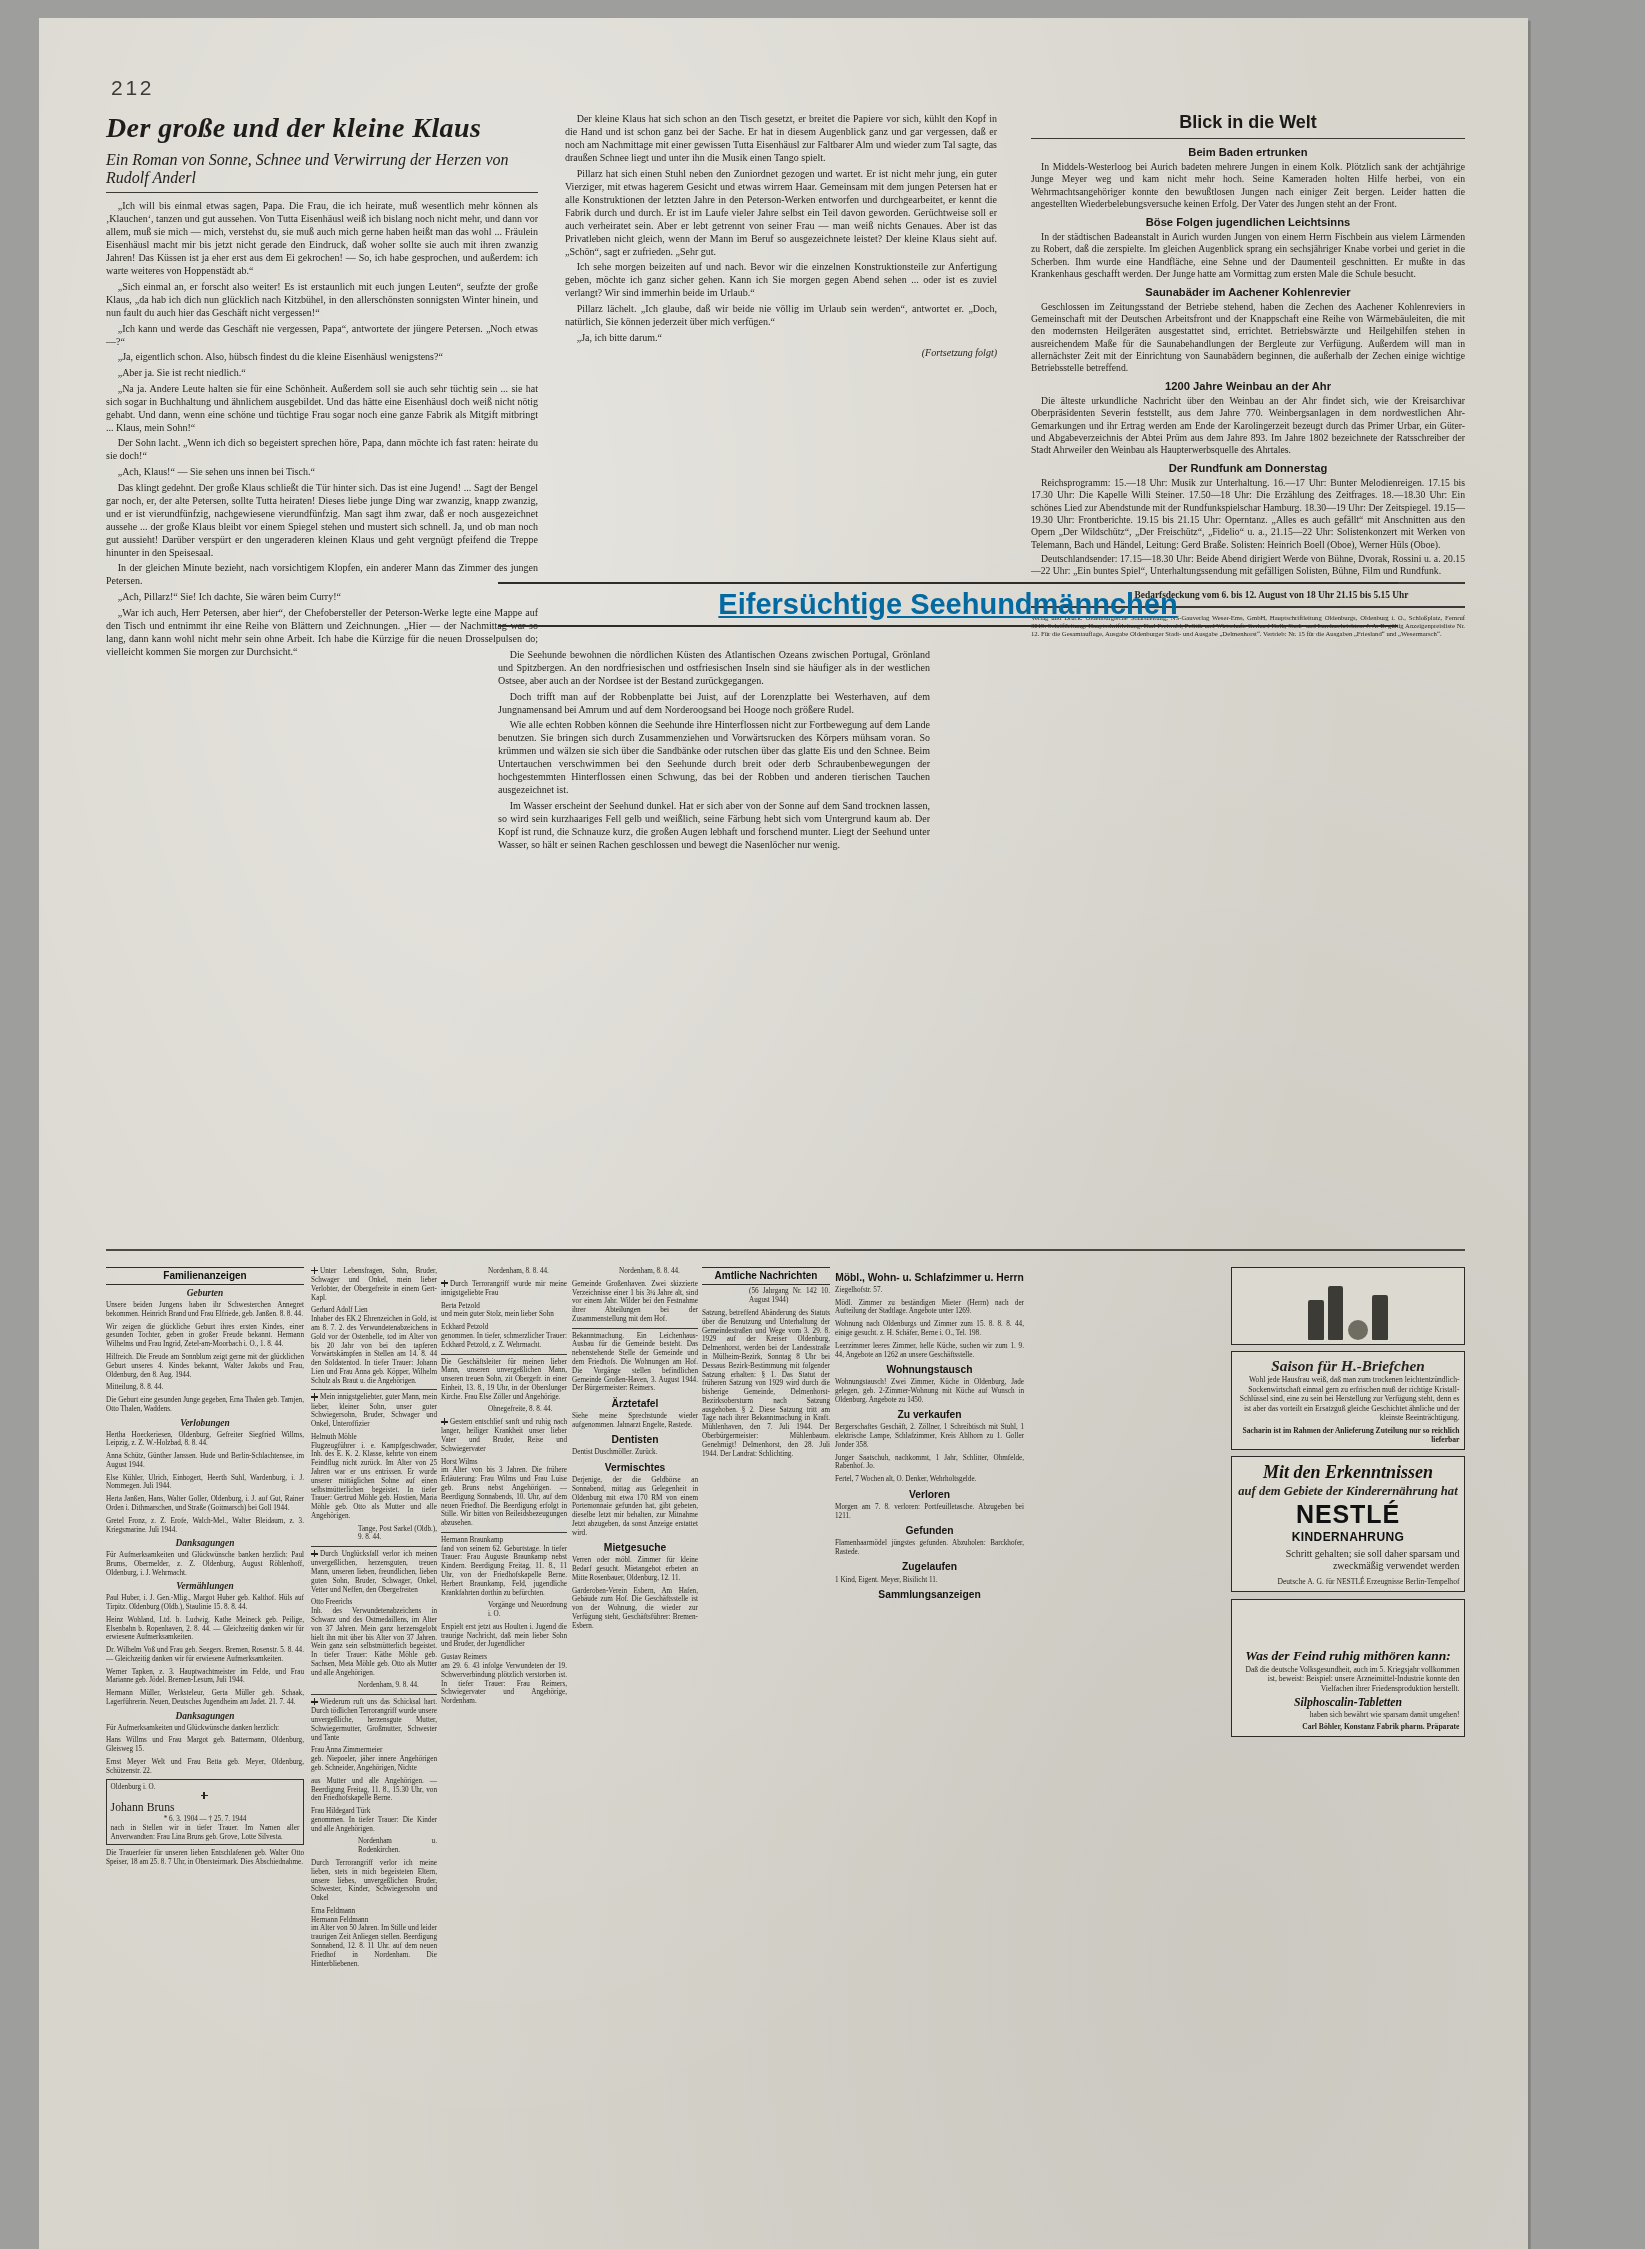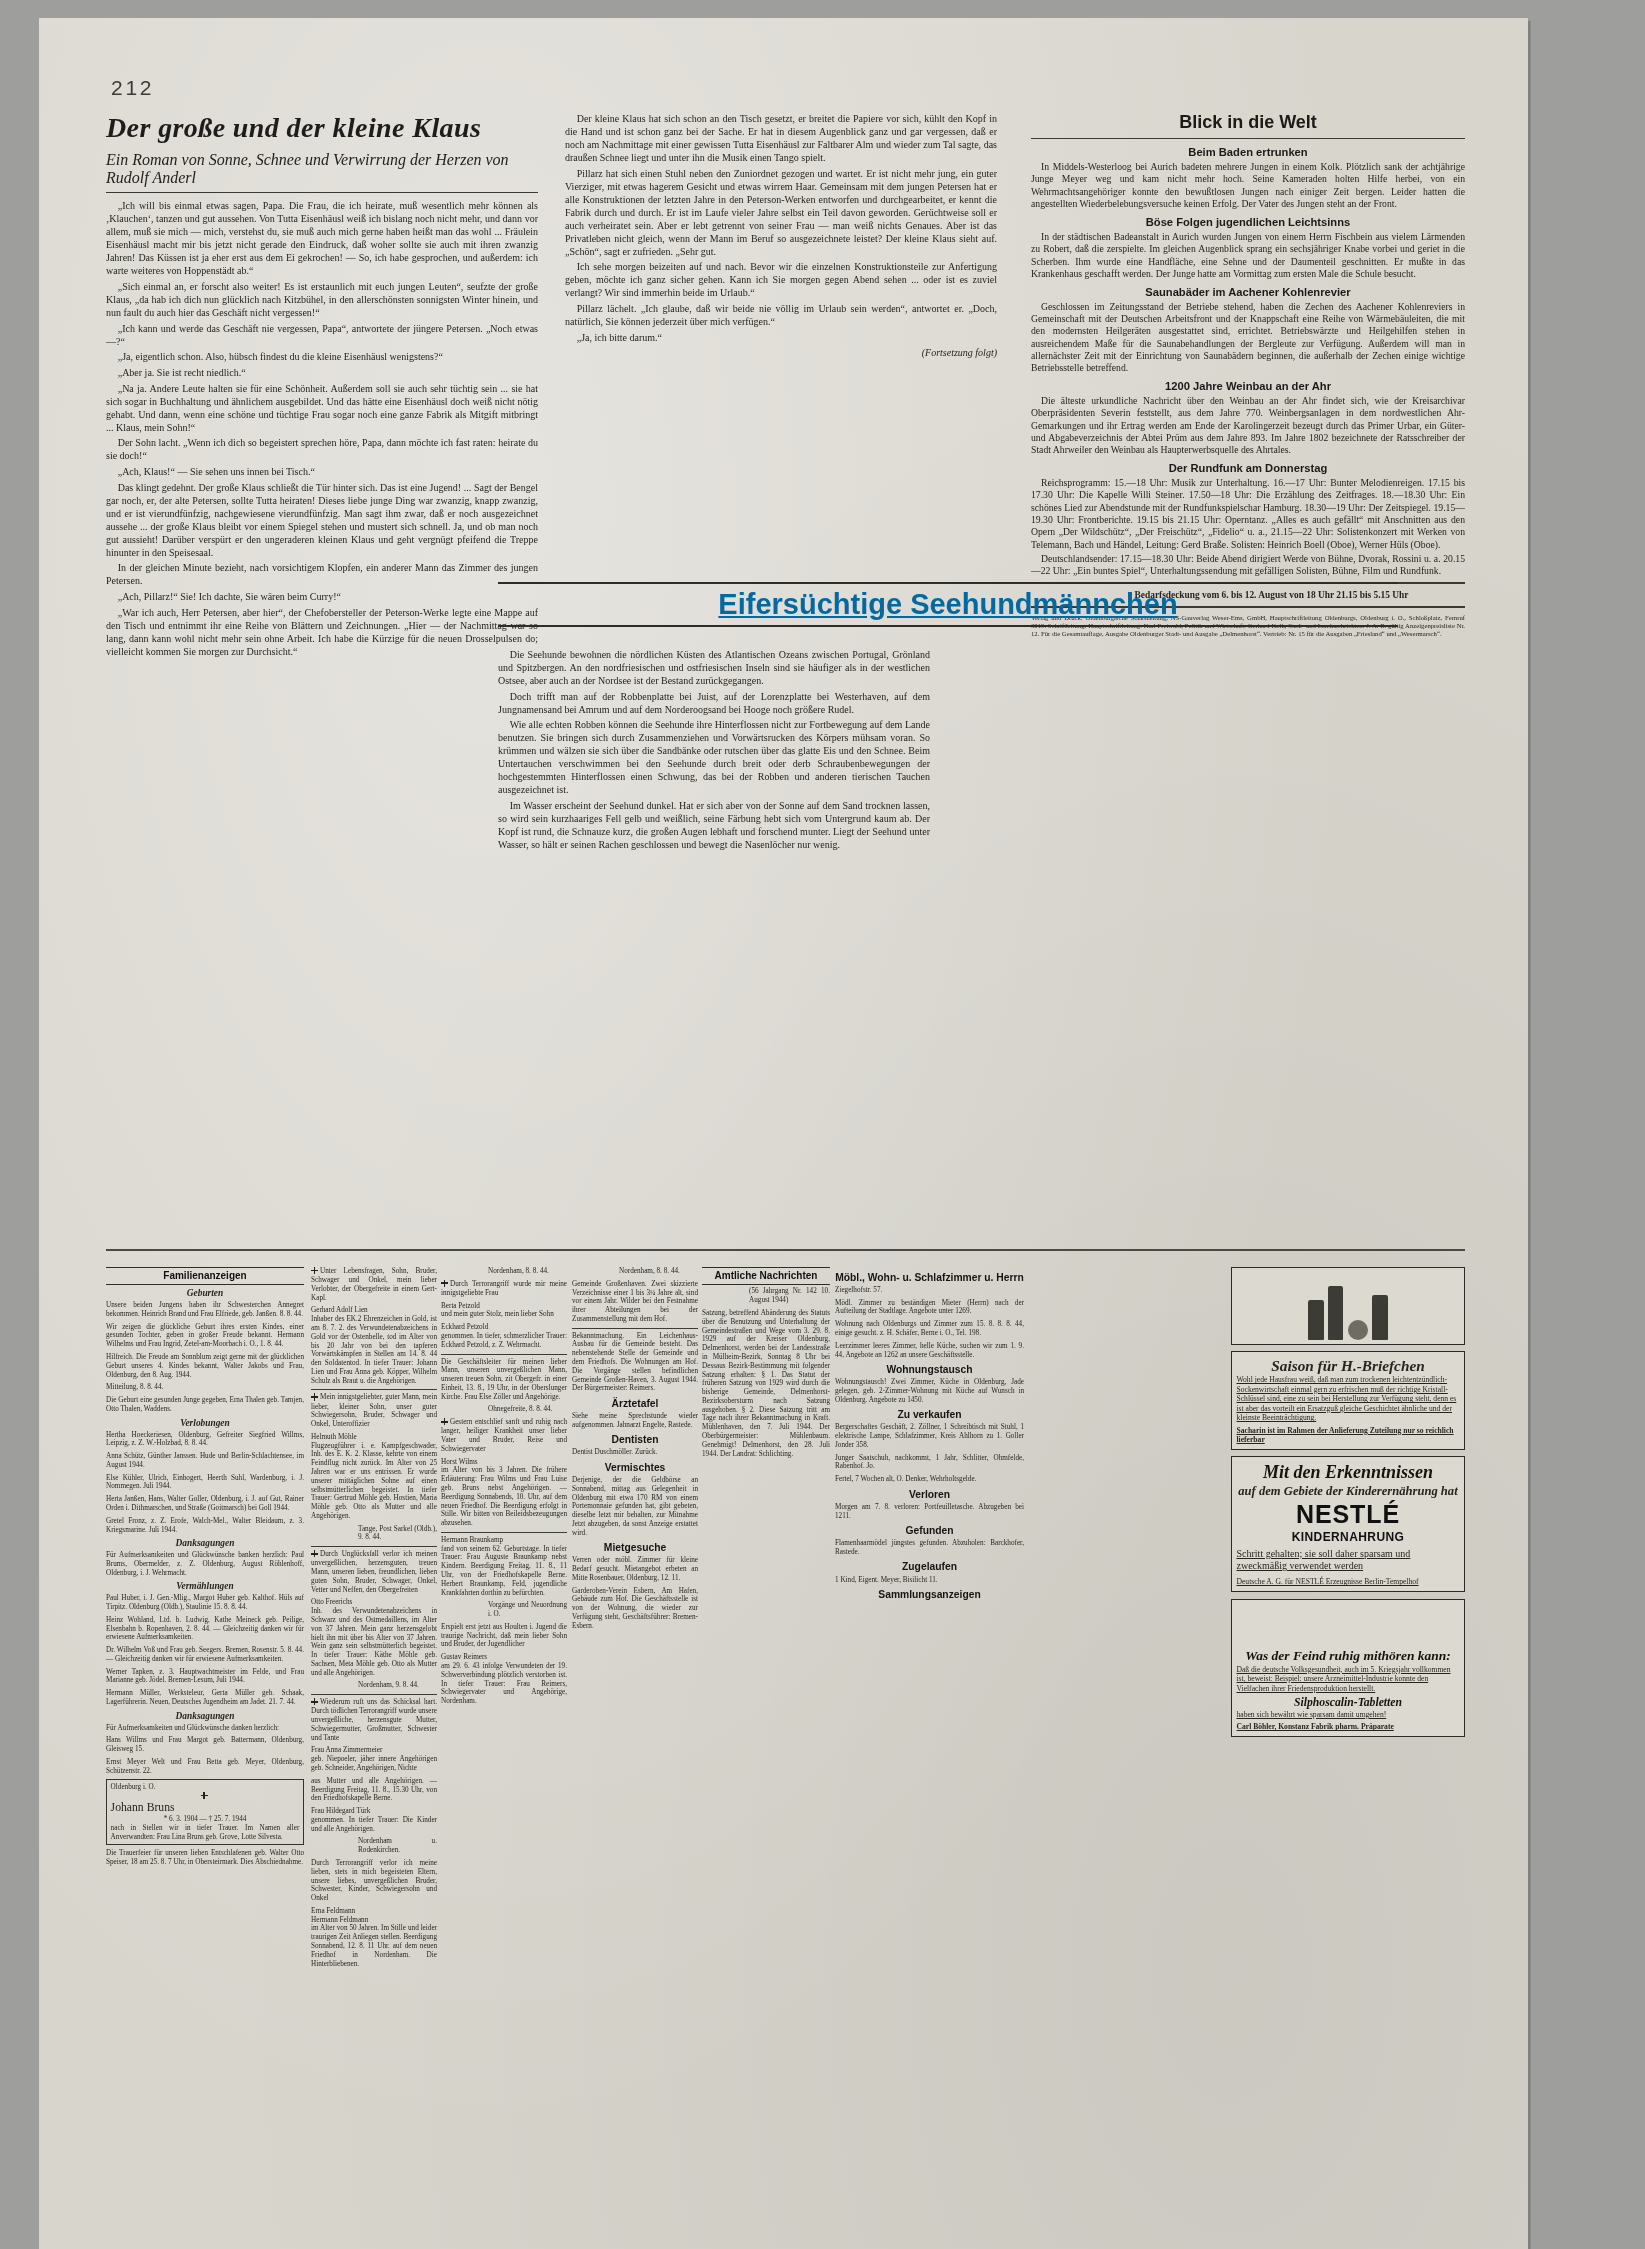--- a/index.html
+++ b/index.html
@@ -49,21 +49,21 @@
   .cross:before,.cross:after{content:"";position:absolute;background:#222;}
   .cross:before{left:2.7px;top:0;width:1.8px;height:7.2px;}
   .cross:after{top:2.7px;left:0;width:7.2px;height:1.8px;}
   .box{border:0.9px solid #33322e;padding:2.7px 3.6px;margin:3.6px 0;}
   
   .adbox{border:1.3px solid #2b2a27;background:#dcd9d1;padding:4.5px;margin-bottom:6.3px;}
   .nestle{font-family:"Liberation Sans",sans-serif;font-weight:bold;font-size:25px;text-align:center;letter-spacing:0.9px;color:#111;}
   .nestle-sub{font-family:"Liberation Sans",sans-serif;font-weight:bold;font-size:12px;text-align:center;color:#111;letter-spacing:0.4px;}
   .script{font-family:"Liberation Serif",serif;font-style:italic;font-weight:bold;font-size:18px;text-align:center;color:#15140f;}
   .script-sm{font-family:"Liberation Serif",serif;font-style:italic;font-weight:bold;font-size:12.6px;text-align:center;}
-  .tinytxt{font-size:7.6px;line-height:1.25;text-align:left;text-decoration:underline;}
+  .tinytxt{font-size:7.6px;line-height:1.25;text-align:right;}
   .saison{font-family:"Liberation Serif",serif;font-style:italic;font-weight:bold;font-size:15.3px;text-align:center;}
   .bottlewrap{height:67px;display:flex;align-items:flex-end;justify-content:center;gap:4.5px;}
   .bottle{width:15.3px;background:#3d3b35;border-radius:2.2px 2.2px 0.9px 0.9px;}
   .fruit{width:20px;height:20px;border-radius:50%;background:#6f6c62;}
   .imprint{font-size:6.7px;line-height:1.2;text-align:justify;}
 </style>
 </head>
 <body>
 
 <div class="page">

